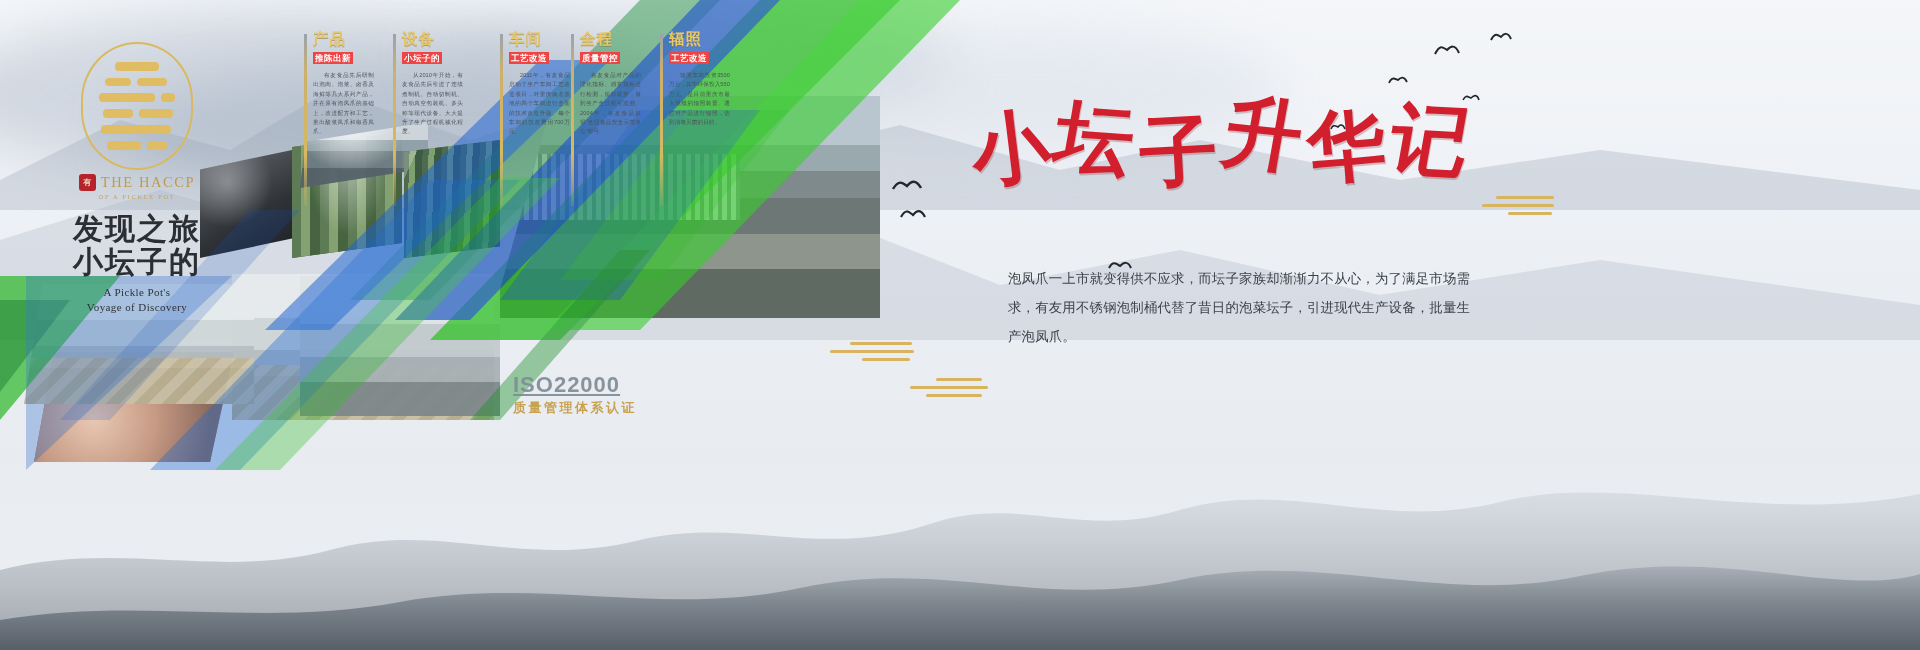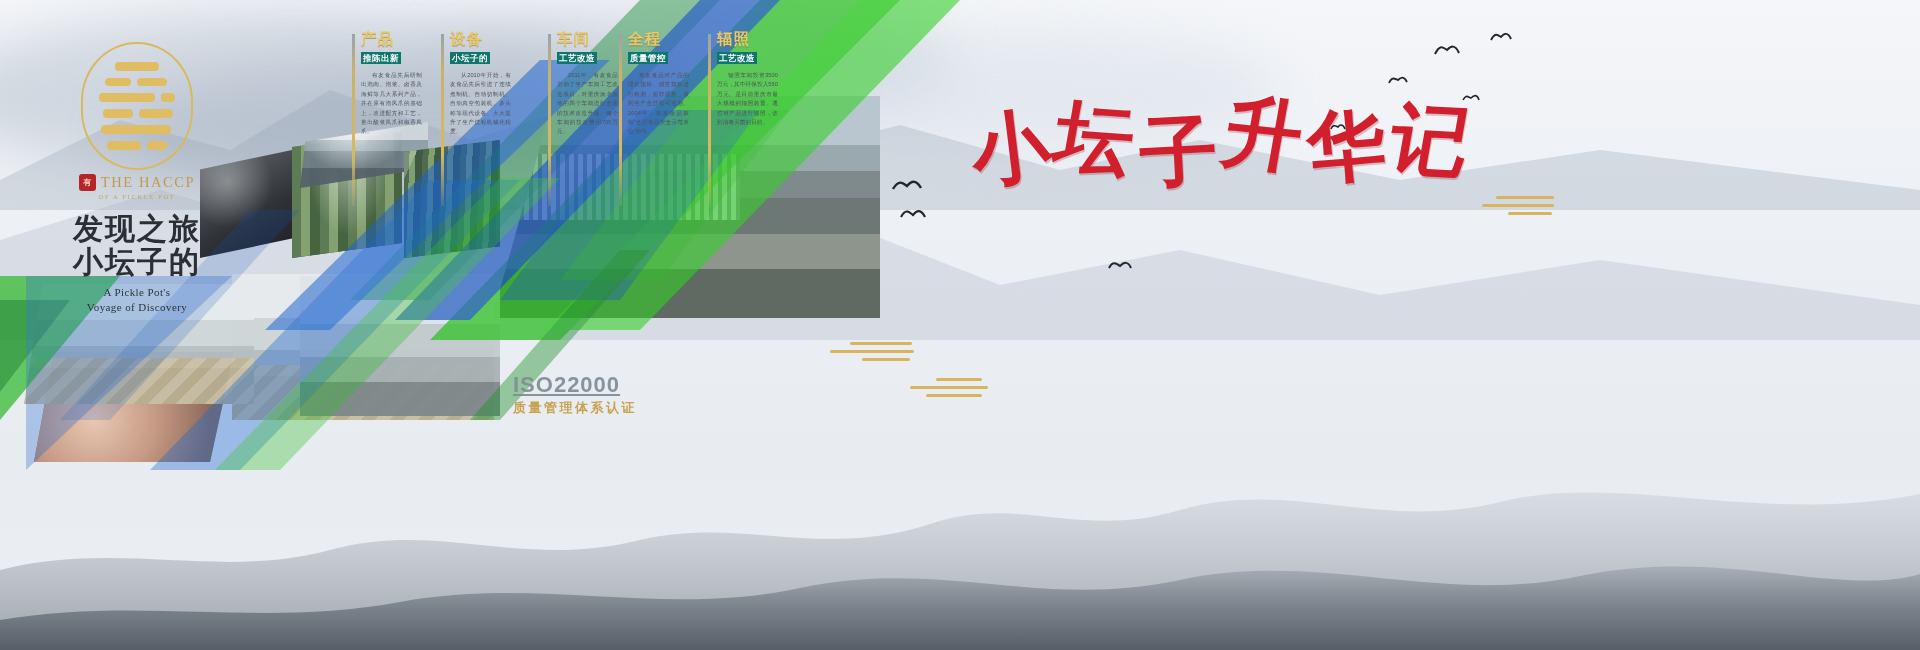--- a/index.html
+++ b/index.html
@@ -83,38 +83,38 @@
     background:
       radial-gradient(circle at 30% 60%,#e9c9b4,#c69a84 40%,#8c6a5c 75%),
       linear-gradient(180deg,#d9bda8,#8e6e60);
   }
 
   
   .shard{ position:absolute; }
 
   
   .cols{ position:absolute; left:304px; top:30px; width:430px; height:180px; }
-  .col{ position:absolute; top:0; width:70px; height:178px;margin-left:48px; }
+  .col{ position:absolute; top:0; width:70px; height:178px; }
   .col .rail{
     position:absolute; left:0; top:4px; width:3px; height:172px;
     background:linear-gradient(180deg,#9aa3ad,#cdb06a 22%,#d8b95f 70%,rgba(216,185,95,.15));
   }
   .col .inner{ position:absolute; left:9px; top:0; width:61px; }
   .col .h1{
     font-size:15.5px; line-height:17px; font-weight:700; letter-spacing:1px;
     color:#e8c86a; text-shadow:0 1px 0 rgba(120,90,20,.45);
     white-space:nowrap;
   }
   .col .h2{
     display:inline-block; margin-top:1px; padding:1px 2px;
     font-size:8.5px; line-height:10px; font-weight:700; letter-spacing:.5px;
     color:#fff; background:#d9b košta;
     white-space:nowrap;
   }
-  .col .h2{ background:#0f766e; }
+  .col .h2{ background:#ef4444; }
   .col .body{
     margin-top:6px; font-size:5.6px; line-height:9.4px;
     color:#4c5258; text-align:justify; text-indent:11px;
     letter-spacing:.1px;
   }
 
   
   .brand{ position:absolute; left:52px; top:42px; width:170px; }
   .seal{ position:relative; width:112px; height:128px; margin:0 auto; }
   .seal .ring{
@@ -378,20 +378,21 @@
 
   <div class="headline">
     <span>小</span>
     <span>坛</span>
     <span>子</span>
     <span>升</span>
     <span>华</span>
     <span>记</span>
   </div>
 
+  <div class="para">泡凤爪一上市就变得供不应求，而坛子家族却渐渐力不从心，为了满足市场需求，有友用不锈钢泡制桶代替了昔日的泡菜坛子，引进现代生产设备，批量生产泡凤爪。</div>
 
   <div class="cloud" style="left:1478px; top:196px; width:76px;">
     <i style="width:58px; margin-left:18px;"></i>
     <i style="width:72px; margin-left:4px;"></i>
     <i style="width:44px; margin-left:30px;"></i>
   </div>
   <div class="cloud" style="left:828px; top:342px; width:88px;">
     <i style="width:62px; margin-left:22px;"></i>
     <i style="width:84px; margin-left:2px;"></i>
     <i style="width:48px; margin-left:34px;"></i>

